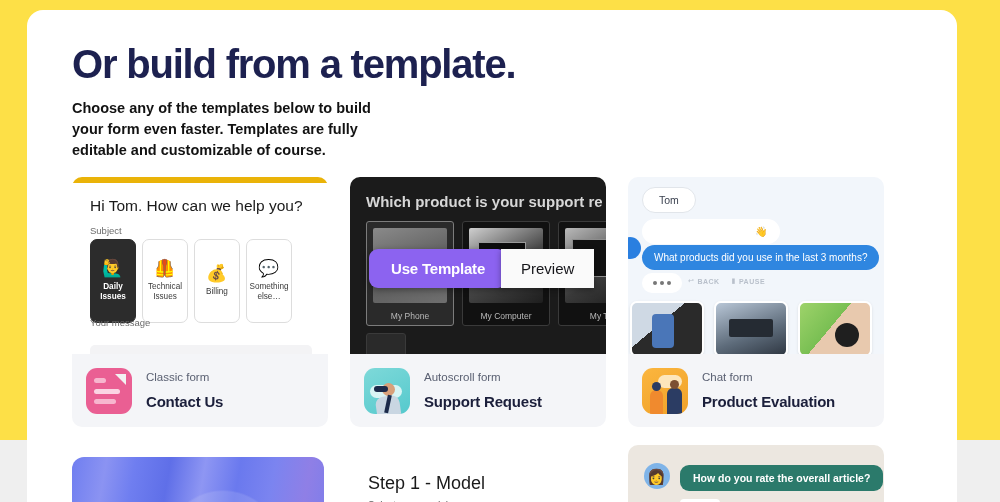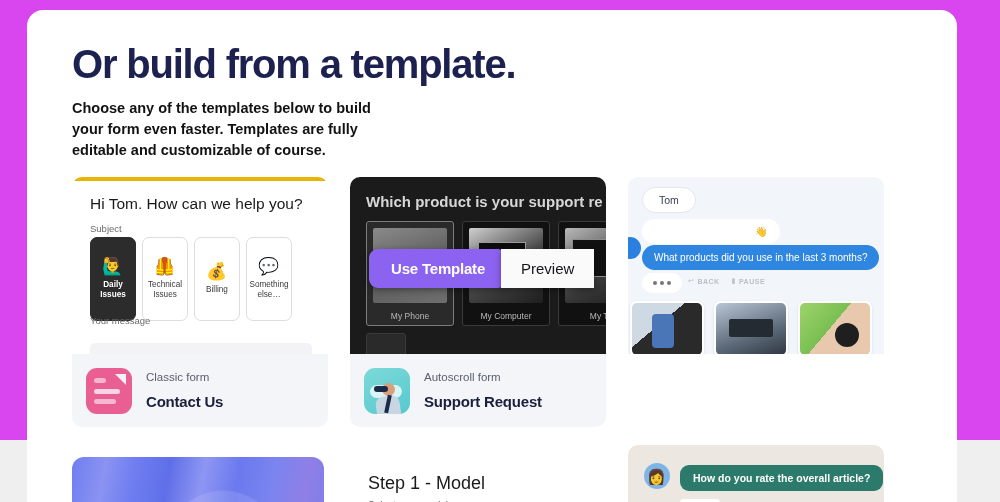--- a/index.html
+++ b/index.html
@@ -5,21 +5,21 @@
   * { box-sizing: border-box; margin: 0; padding: 0; }
   html, body {
     width: 1000px; height: 502px;
     background: #efefef;
     font-family: "Liberation Sans", sans-serif;
     overflow: hidden;
   }
   #page {
     position: relative;
     width: 1000px; height: 440px;
-    background: #d946ef;
+    background: #fde047;
   }
   .white-panel {
     position: absolute;
     left: 27px; top: 10px;
     width: 930px; height: 520px;
     background: #ffffff;
     border-radius: 16px;
   }
   
   .headline {
@@ -78,21 +78,21 @@
     border-radius: 11px;
     flex: 0 0 auto;
     position: relative;
     overflow: hidden;
   }
   .ftext { display: flex; flex-direction: column; gap: 10px; }
   .fkind { font-size: 11.5px; color: #5a6072; }
   .fname { font-size: 15px; font-weight: 800; color: #1b1f3b; letter-spacing: -0.2px; }
 
   
-  .c1 .preview { background: #fff; border-top: 4px solid #eab308; }
+  .c1 .preview { background: #fff; border-top: 6px solid #eab308; }
   .c1-title {
     position: absolute; left: 18px; top: 14px;
     font-size: 15.5px; color: #1a1a1a; white-space: nowrap;
   }
   .c1-label {
     position: absolute; left: 18px;
     font-size: 9.5px; color: #6b6b6b;
   }
   .c1-label.subj { top: 42px; }
   .c1-label.msg  { top: 134px; }
@@ -476,20 +476,31 @@
         <div class="ctrls">
           <span>↩<b>BACK</b></span>
           <span>▮<b>PAUSE</b></span>
         </div>
         <div class="prod-row">
           <div class="prod p1"></div>
           <div class="prod p2"></div>
           <div class="prod p3"></div>
         </div>
       </div>
+      <div class="footer">
+        <div class="ficon icon-chat">
+          <span class="blob"></span>
+            <span class="p-a"></span>
+            <span class="p-b"></span>
+        </div>
+        <div class="ftext">
+          <span class="fkind">Chat form</span>
+          <span class="fname">Product Evaluation</span>
+        </div>
+      </div>
     </div>
 
     <div class="bcard b1">
       <div class="art"></div>
     </div>
 
     <div class="bcard b2c">
       <div class="step-title">Step 1 - Model</div>
       <div class="step-sub">Select your model.</div>
     </div>

